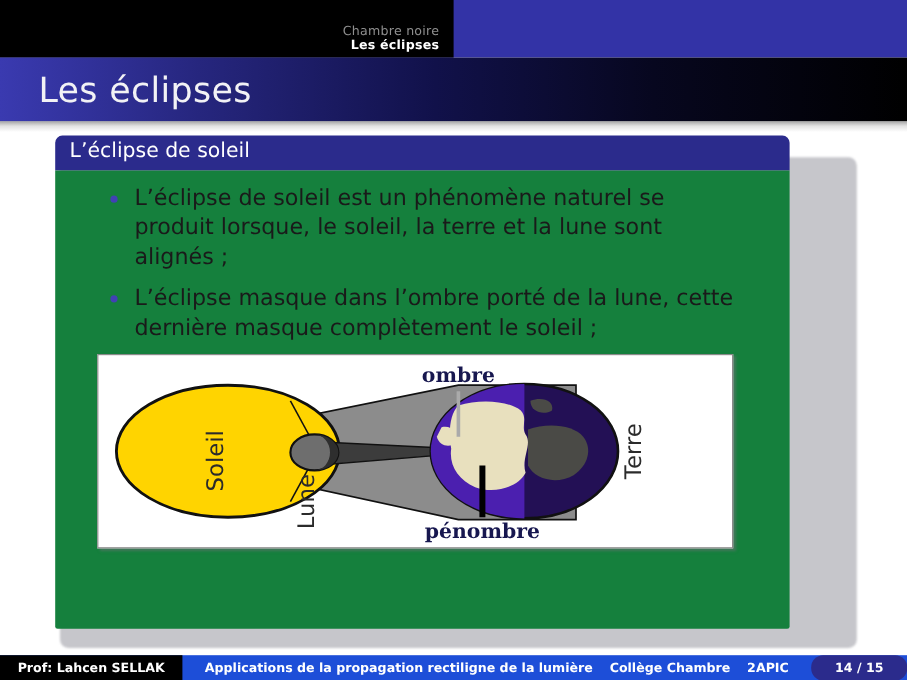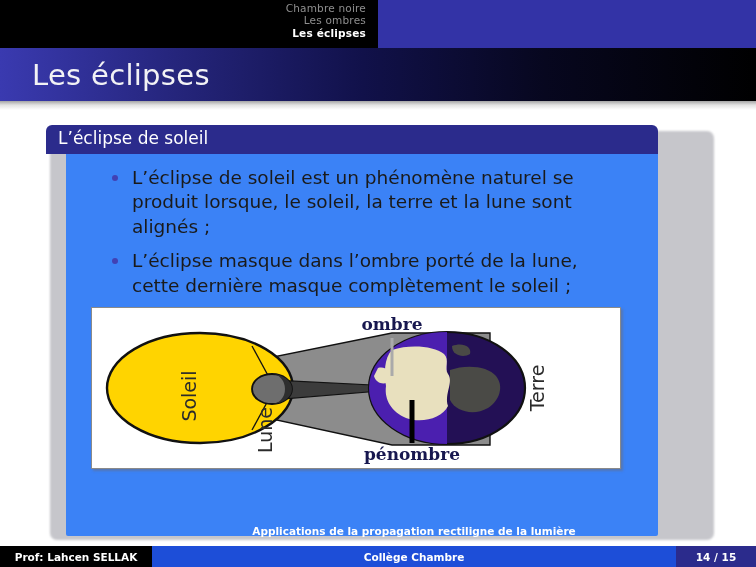--- a/index.html
+++ b/index.html
@@ -25,21 +25,21 @@
   }
   .navbar-left-black {
     position: absolute;
     left: 0; top: 0;
     width: 378px;
     height: 48px;
     background: #000000;
   }
   .nav-items {
     position: absolute;
-    left: 0; top: 2px;
+    left: 0; top: 20px;
     width: 370px;
     text-align: right;
     line-height: 1.18;
     text-decoration: underline;
   }
   .nav-item {
     display: block;
     color: #8f8f8f;
     font-size: 10.5px;
     letter-spacing: .2px;
@@ -73,21 +73,21 @@
     left: 0; top: 101px;
     width: 756px;
     height: 9px;
     background: linear-gradient(to bottom, rgba(90,90,90,.55) 0%, rgba(140,140,140,.25) 45%, rgba(255,255,255,0) 100%);
   }
 
   
   .block {
     position: absolute;
     left: 46px;
-    top: 125px;
+    top: 113px;
     width: 612px;
   }
   .block-shadow {
     position: absolute;
     left: 50px;
     top: 131px;
     width: 664px;
     height: 409px;
     background: rgba(120,120,130,.42);
     border-radius: 7px;
@@ -97,25 +97,24 @@
     position: relative;
     background: #2b2b8c;
     color: #ffffff;
     font-size: 17px;
     padding: 4px 0 5px 12px;
     border-radius: 6px 6px 0 0;
     line-height: 1.15;
   }
   .block-body {
     position: relative;
-    background: #3b82f6;
+    background: #15803d;
     padding: 8px 26px 14px 14px;
     min-height: 360px;
     border-radius: 0 0 2px 2px;
-    margin-left: 20px;
   }
 
   
   ul.bullets {
     list-style: none;
     margin: 4px 0 0 0;
     padding: 0 18px 0 30px;
   }
   ul.bullets > li {
     position: relative;
@@ -184,43 +183,42 @@
   .footer-middle {
     position: absolute;
     left: 152px; top: 0;
     width: 524px;
     height: 21px;
     display: flex;
     align-items: center;
     justify-content: center;
     gap: 14px;
     white-space: nowrap;
-    flex-direction: column;
   }
   .footer-middle span { font-weight: bold; font-size: 10.5px; }
   .footer-page {
     position: absolute;
     left: 676px; top: 0;
     width: 80px;
     height: 21px;
     background: #2b2b8c;
     display: flex;
     align-items: center;
     justify-content: center;
+    border-radius: 10px;
   }
   .footer-page span { font-weight: bold; font-size: 10.5px; }
 </style>
 </head>
 <body>
 
 <div class="navbar">
   <div class="navbar-left-black"></div>
   <div class="nav-items">
     <span class="nav-item">Chambre noire</span>
-    <span class="nav-item">Les ombres</span>
     <span class="nav-item active">Les éclipses</span>
   </div>
 </div>
 
 <div class="titlebar">
   <div class="slide-title">Les éclipses</div>
 </div>
 <div class="titlebar-shadow"></div>
 
 <div class="block-shadow"></div>

